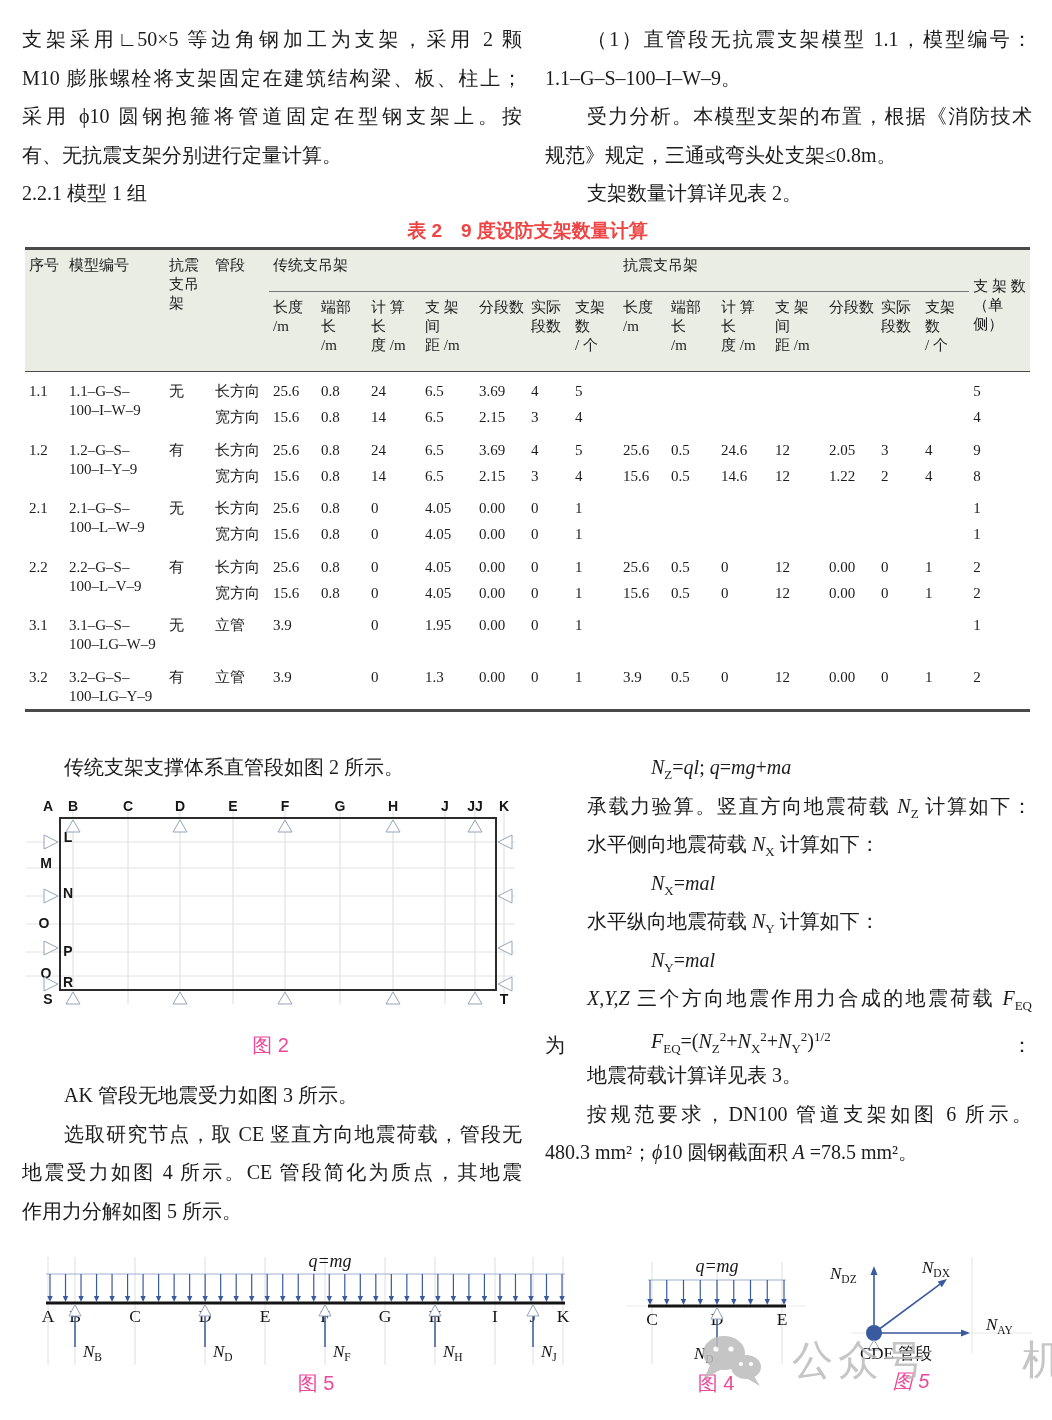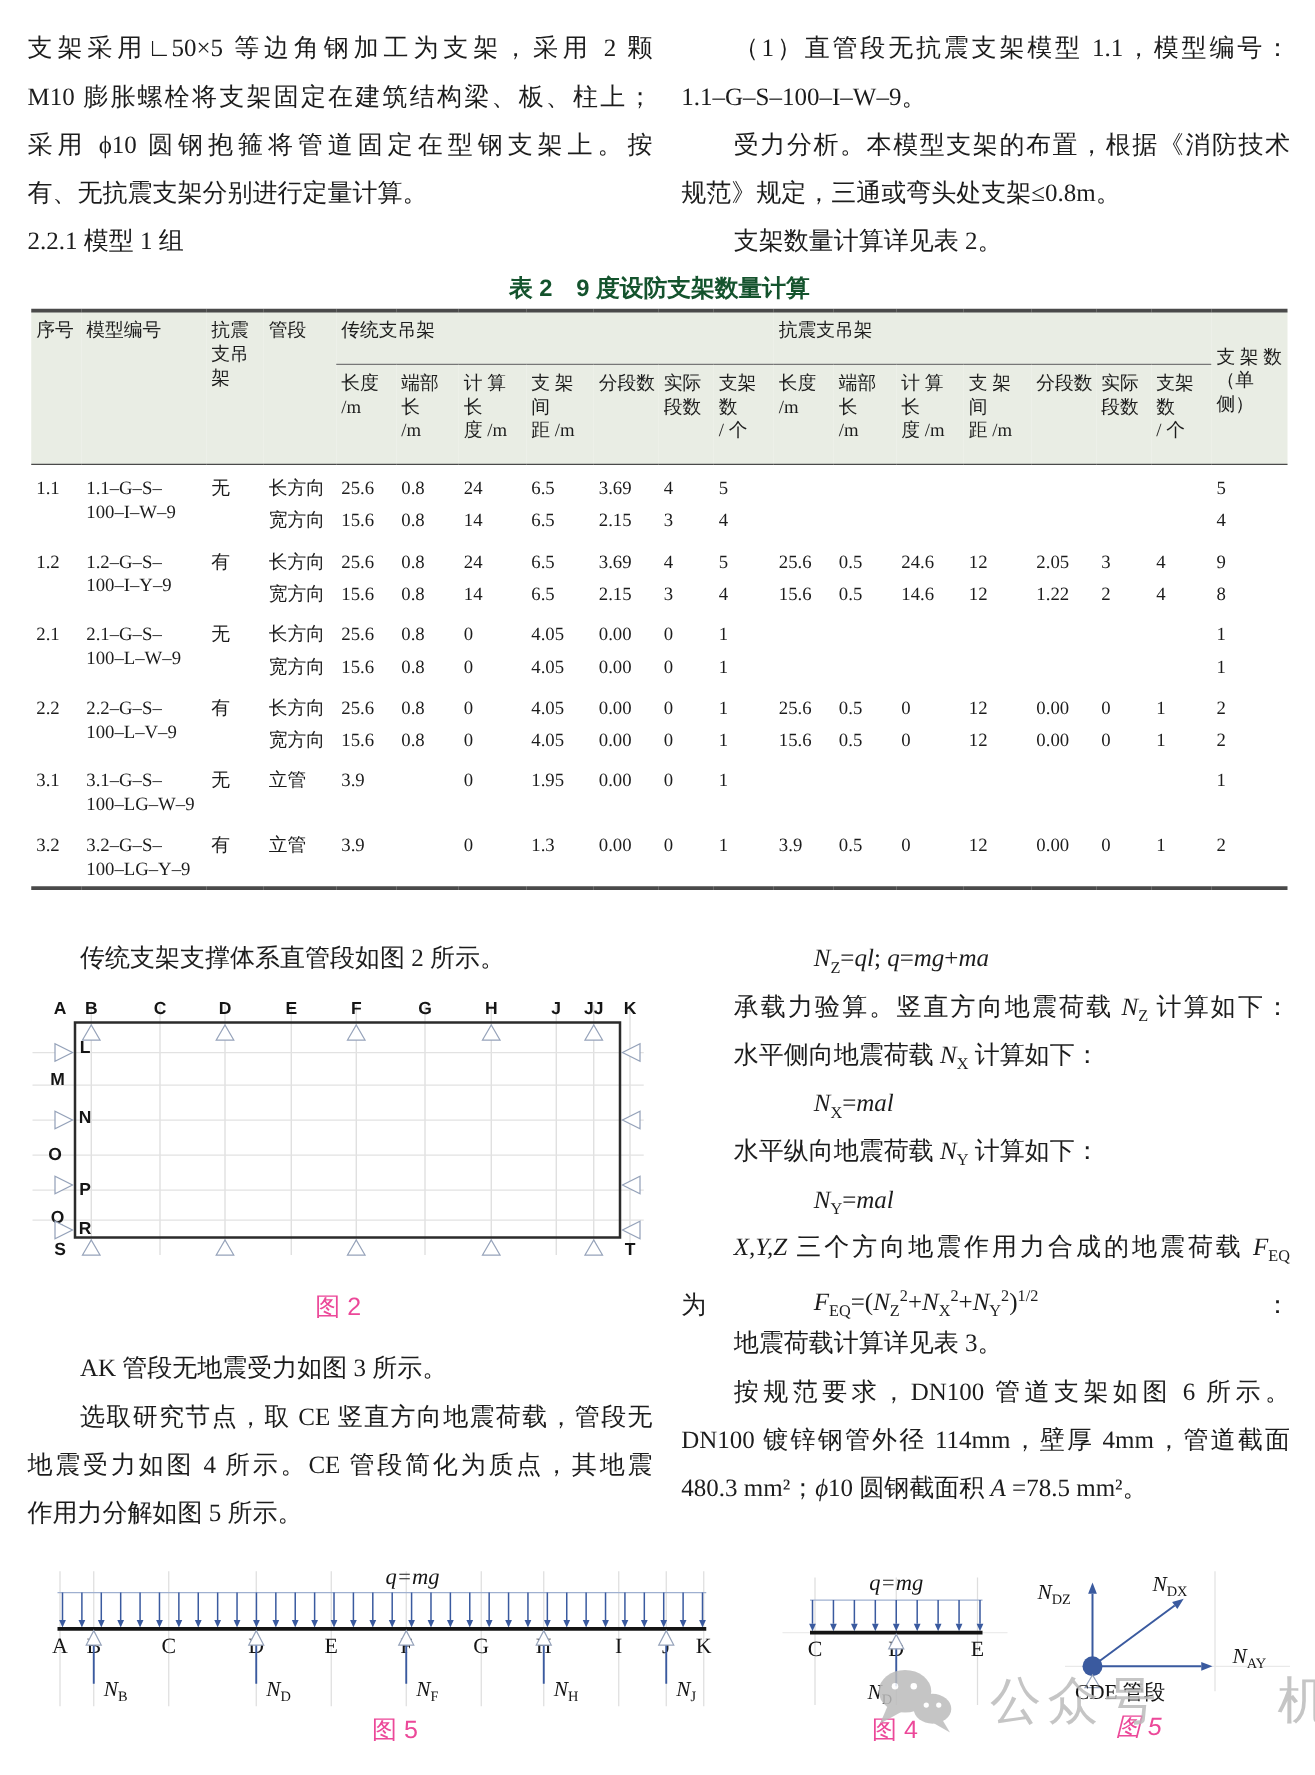--- a/index.html
+++ b/index.html
@@ -9,21 +9,21 @@
   
   .tl{font-size:20px;line-height:38.5px;height:38.5px;white-space:nowrap;overflow:visible;}
   .tl.fill{white-space:normal;text-align:justify;text-align-last:justify;}
   .tl.ind1{text-indent:42px;}
   .tl.ind2{padding-left:106px;}
   .it{font-style:italic;}
   .sb{font-size:13px;vertical-align:-5px;}
   .sp{font-size:13px;vertical-align:7px;}
   
   .tbl-title{width:1005px;text-align:center;font-family:"Liberation Sans","DejaVu Sans",sans-serif;
-             font-weight:bold;font-size:19px;color:#14532d;}
+             font-weight:bold;font-size:19px;color:#ef4444;}
   table.tbl{border-collapse:collapse;table-layout:fixed;width:1005px;
             border-top:3px solid #4a4a4a;border-bottom:3px solid #4a4a4a;}
   table.tbl thead{background:#e9ede4;}
   table.tbl th{font-weight:normal;text-align:left;vertical-align:top;font-size:15px;
                line-height:19px;padding:6px 2px 16px 4px;white-space:pre-line;
                border-bottom:1.5px solid #4a4a4a;}
   table.tbl th.grp{border-bottom:1px solid #777;}
   table.tbl th.tot{vertical-align:middle;}
   table.tbl td{font-size:15px;line-height:19px;vertical-align:top;text-align:left;
                padding:3.5px 2px 3.5px 4px;white-space:pre-line;}
@@ -401,21 +401,20 @@
       <div class="tl ind2"><span class="it">N</span><span class="sb">Z</span><span>=</span><span class="it">ql</span><span>; </span><span class="it">q</span><span>=</span><span class="it">mg</span><span>+</span><span class="it">ma</span></div>
       <div class="tl ind1 fill"><span>承载力验算。竖直方向地震荷载 </span><span class="it">N</span><span class="sb">Z</span><span> 计算如下：</span></div>
       <div class="tl ind1"><span>水平侧向地震荷载 </span><span class="it">N</span><span class="sb">X</span><span> 计算如下：</span></div>
       <div class="tl ind2"><span class="it">N</span><span class="sb">X</span><span>=</span><span class="it">mal</span></div>
       <div class="tl ind1"><span>水平纵向地震荷载 </span><span class="it">N</span><span class="sb">Y</span><span> 计算如下：</span></div>
       <div class="tl ind2"><span class="it">N</span><span class="sb">Y</span><span>=</span><span class="it">mal</span></div>
       <div class="tl ind1 fill"><span class="it">X,Y,Z</span><span> 三个方向地震作用力合成的地震荷载 </span><span class="it">F</span><span class="sb">EQ</span><span> 为：</span></div>
       <div class="tl ind2"><span class="it">F</span><span class="sb">EQ</span><span>=(</span><span class="it">N</span><span class="sb">Z</span><span class="sp">2</span><span>+</span><span class="it">N</span><span class="sb">X</span><span class="sp">2</span><span>+</span><span class="it">N</span><span class="sb">Y</span><span class="sp">2</span><span>)</span><span class="sp">1/2</span></div>
       <div class="tl ind1"><span>地震荷载计算详见表 3。</span></div>
       <div class="tl ind1 fill"><span>按规范要求，DN100 管道支架如图 6 所示。</span></div>
-      <div class="tl fill"><span>DN100 镀锌钢管外径 114mm，壁厚 4mm，管道截面</span></div>
       <div class="tl"><span>480.3 mm²；</span><span class="it">ϕ</span><span>10 圆钢截面积 </span><span class="it">A</span><span> =78.5 mm²。</span></div>
     </div>
 
   <svg id="fig3-svg" class="abs" style="left:30px;top:1253px;" width="572" height="118" viewBox="0 0 572 118">
       <line x1="18" y1="4" x2="18" y2="112" stroke="#dedede" stroke-width="1"></line>
       <line x1="45" y1="4" x2="45" y2="112" stroke="#dedede" stroke-width="1"></line>
       <line x1="105" y1="4" x2="105" y2="112" stroke="#dedede" stroke-width="1"></line>
       <line x1="175" y1="4" x2="175" y2="112" stroke="#dedede" stroke-width="1"></line>
       <line x1="235" y1="4" x2="235" y2="112" stroke="#dedede" stroke-width="1"></line>
       <line x1="295" y1="4" x2="295" y2="112" stroke="#dedede" stroke-width="1"></line>

